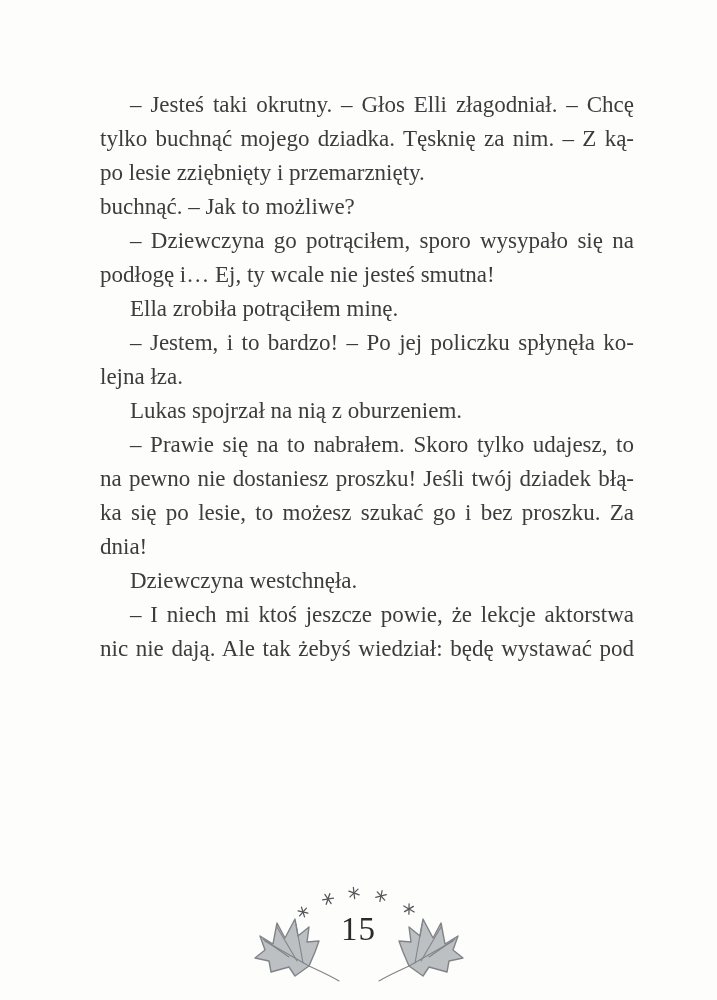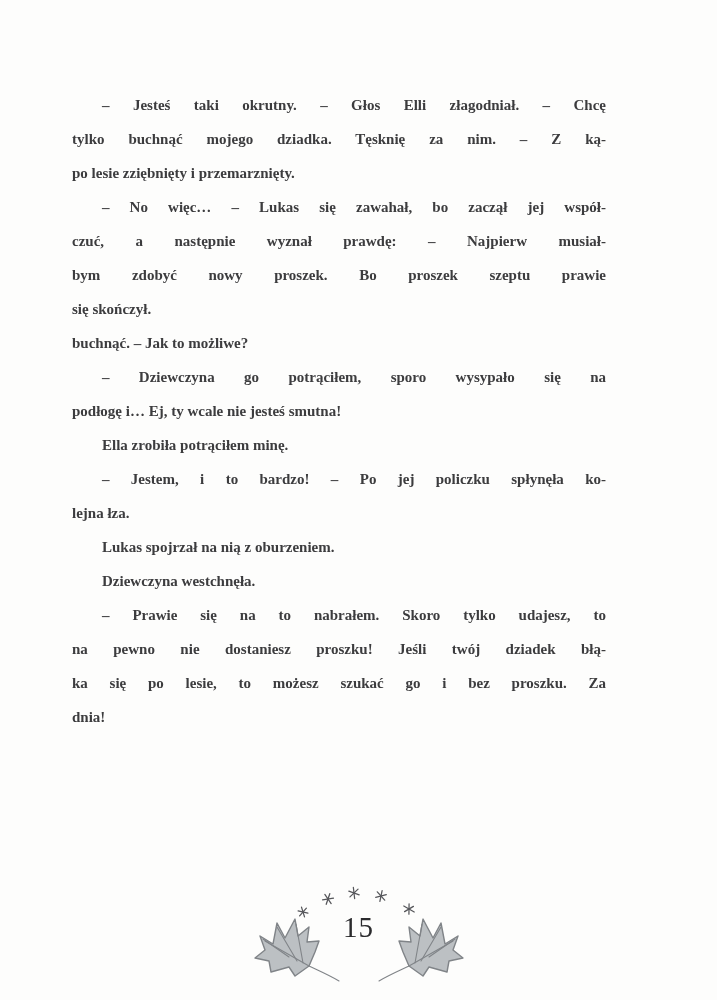--- a/index.html
+++ b/index.html
@@ -9,25 +9,24 @@
     background: var(--page-bg, #fdfdfc);
     position: relative;
     overflow: hidden;
   }
   .page {
     position: absolute; inset: 0;
     background: var(--page-bg, #fdfdfc);
   }
   .text-block {
     position: absolute;
-    left: 72px; top: 88px; width: 534px;
+    left: 100px; top: 88px; width: 534px;
     color: var(--text-color, #3c3c3e);
-    font-size: 15px;
+    font-size: 23px;
     line-height: 34px;
-    font-weight: bold;
   }
   .para { margin: 0; }
   .line {
     text-align: justify;
     text-align-last: justify;
     text-justify: inter-word;
     height: 34px;
     overflow: hidden;
   }
   .line.first { text-indent: 30px; }
@@ -53,67 +52,65 @@
   }
   .sparkle line {
     stroke: var(--sparkle-color, #55565a);
     stroke-width: 1.25;
     stroke-linecap: round;
   }
   .page-number {
     position: absolute;
     top: 25px; left: 0; right: 0;
     text-align: center;
-    font-size: 29px;
+    font-size: 33px;
     letter-spacing: 1px;
     color: var(--page-number-color, #2b2b2d);
   }
 </style>
 </head>
 <body>
 
 <div class="page">
 
   <div class="text-block">
       <div class="para">
         <div class="line first">– Jesteś taki okrutny. – Głos Elli złagodniał. – Chcę</div>
         <div class="line">tylko buchnąć mojego dziadka. Tęsknię za nim. – Z ką-</div>
         <div class="line last">po lesie zziębnięty i przemarznięty.</div>
-      </div>
-      <div class="para">
-        <div class="line first">– No więc… – Lukas się zawahał, bo zaczął jej współ-</div>
-        <div class="line">czuć, a następnie wyznał prawdę: – Najpierw musiał-</div>
-        <div class="line">bym zdobyć nowy proszek. Bo proszek szeptu prawie</div>
-        <div class="line last">się skończył.</div>
       </div>
       <div class="para">
         <div class="line last">buchnąć. – Jak to możliwe?</div>
       </div>
       <div class="para">
         <div class="line first">– Dziewczyna go potrąciłem, sporo wysypało się na</div>
         <div class="line last">podłogę i… Ej, ty wcale nie jesteś smutna!</div>
       </div>
       <div class="para">
         <div class="line first last">Ella zrobiła potrąciłem minę.</div>
       </div>
       <div class="para">
         <div class="line first">– Jestem, i to bardzo! – Po jej policzku spłynęła ko-</div>
         <div class="line last">lejna łza.</div>
       </div>
       <div class="para">
         <div class="line first last">Lukas spojrzał na nią z oburzeniem.</div>
       </div>
       <div class="para">
-        <div class="line first last">Dziewczyna westchnęła.</div>
-      </div>
-      <div class="para">
         <div class="line first">– Prawie się na to nabrałem. Skoro tylko udajesz, to</div>
         <div class="line">na pewno nie dostaniesz proszku! Jeśli twój dziadek błą-</div>
         <div class="line">ka się po lesie, to możesz szukać go i bez proszku. Za</div>
         <div class="line last">dnia!</div>
+      </div>
+      <div class="para">
+        <div class="line first last">Dziewczyna westchnęła.</div>
+      </div>
+      <div class="para">
+        <div class="line first">– I niech mi ktoś jeszcze powie, że lekcje aktorstwa</div>
+        <div class="line">nic nie dają. Ale tak żebyś wiedział: będę wystawać pod</div>
       </div>
     </div>
 
   <div class="ornament">
     <svg viewBox="0 0 220 100" width="220" height="100">
 
       <g class="sparkle-arc">
         <g class="sparkle" transform="translate(54,26) rotate(12)">
           <line x1="-5" y1="0" x2="5" y2="0"></line>
             <line x1="-2.5" y1="-4.5" x2="2.5" y2="4.5"></line>

